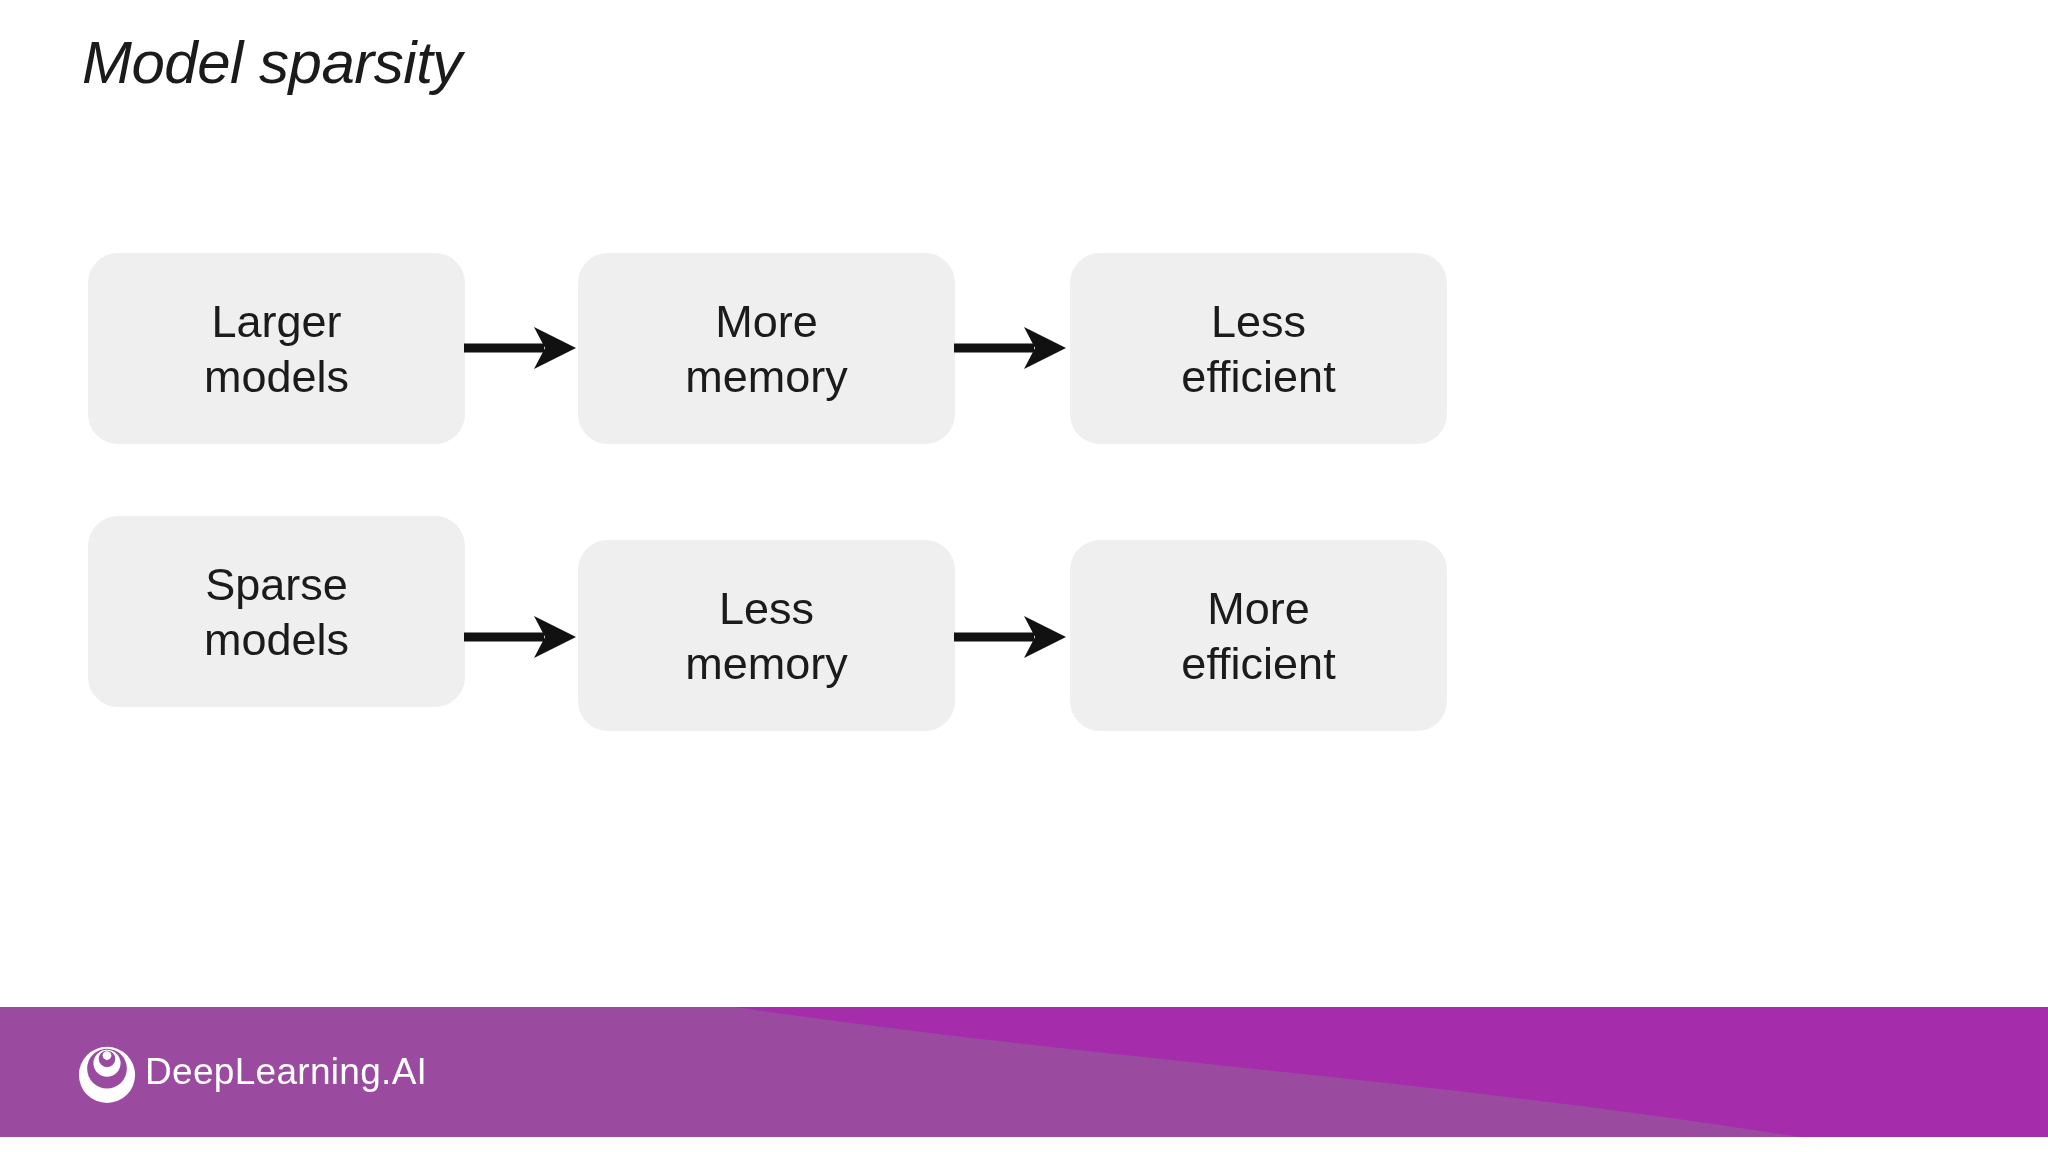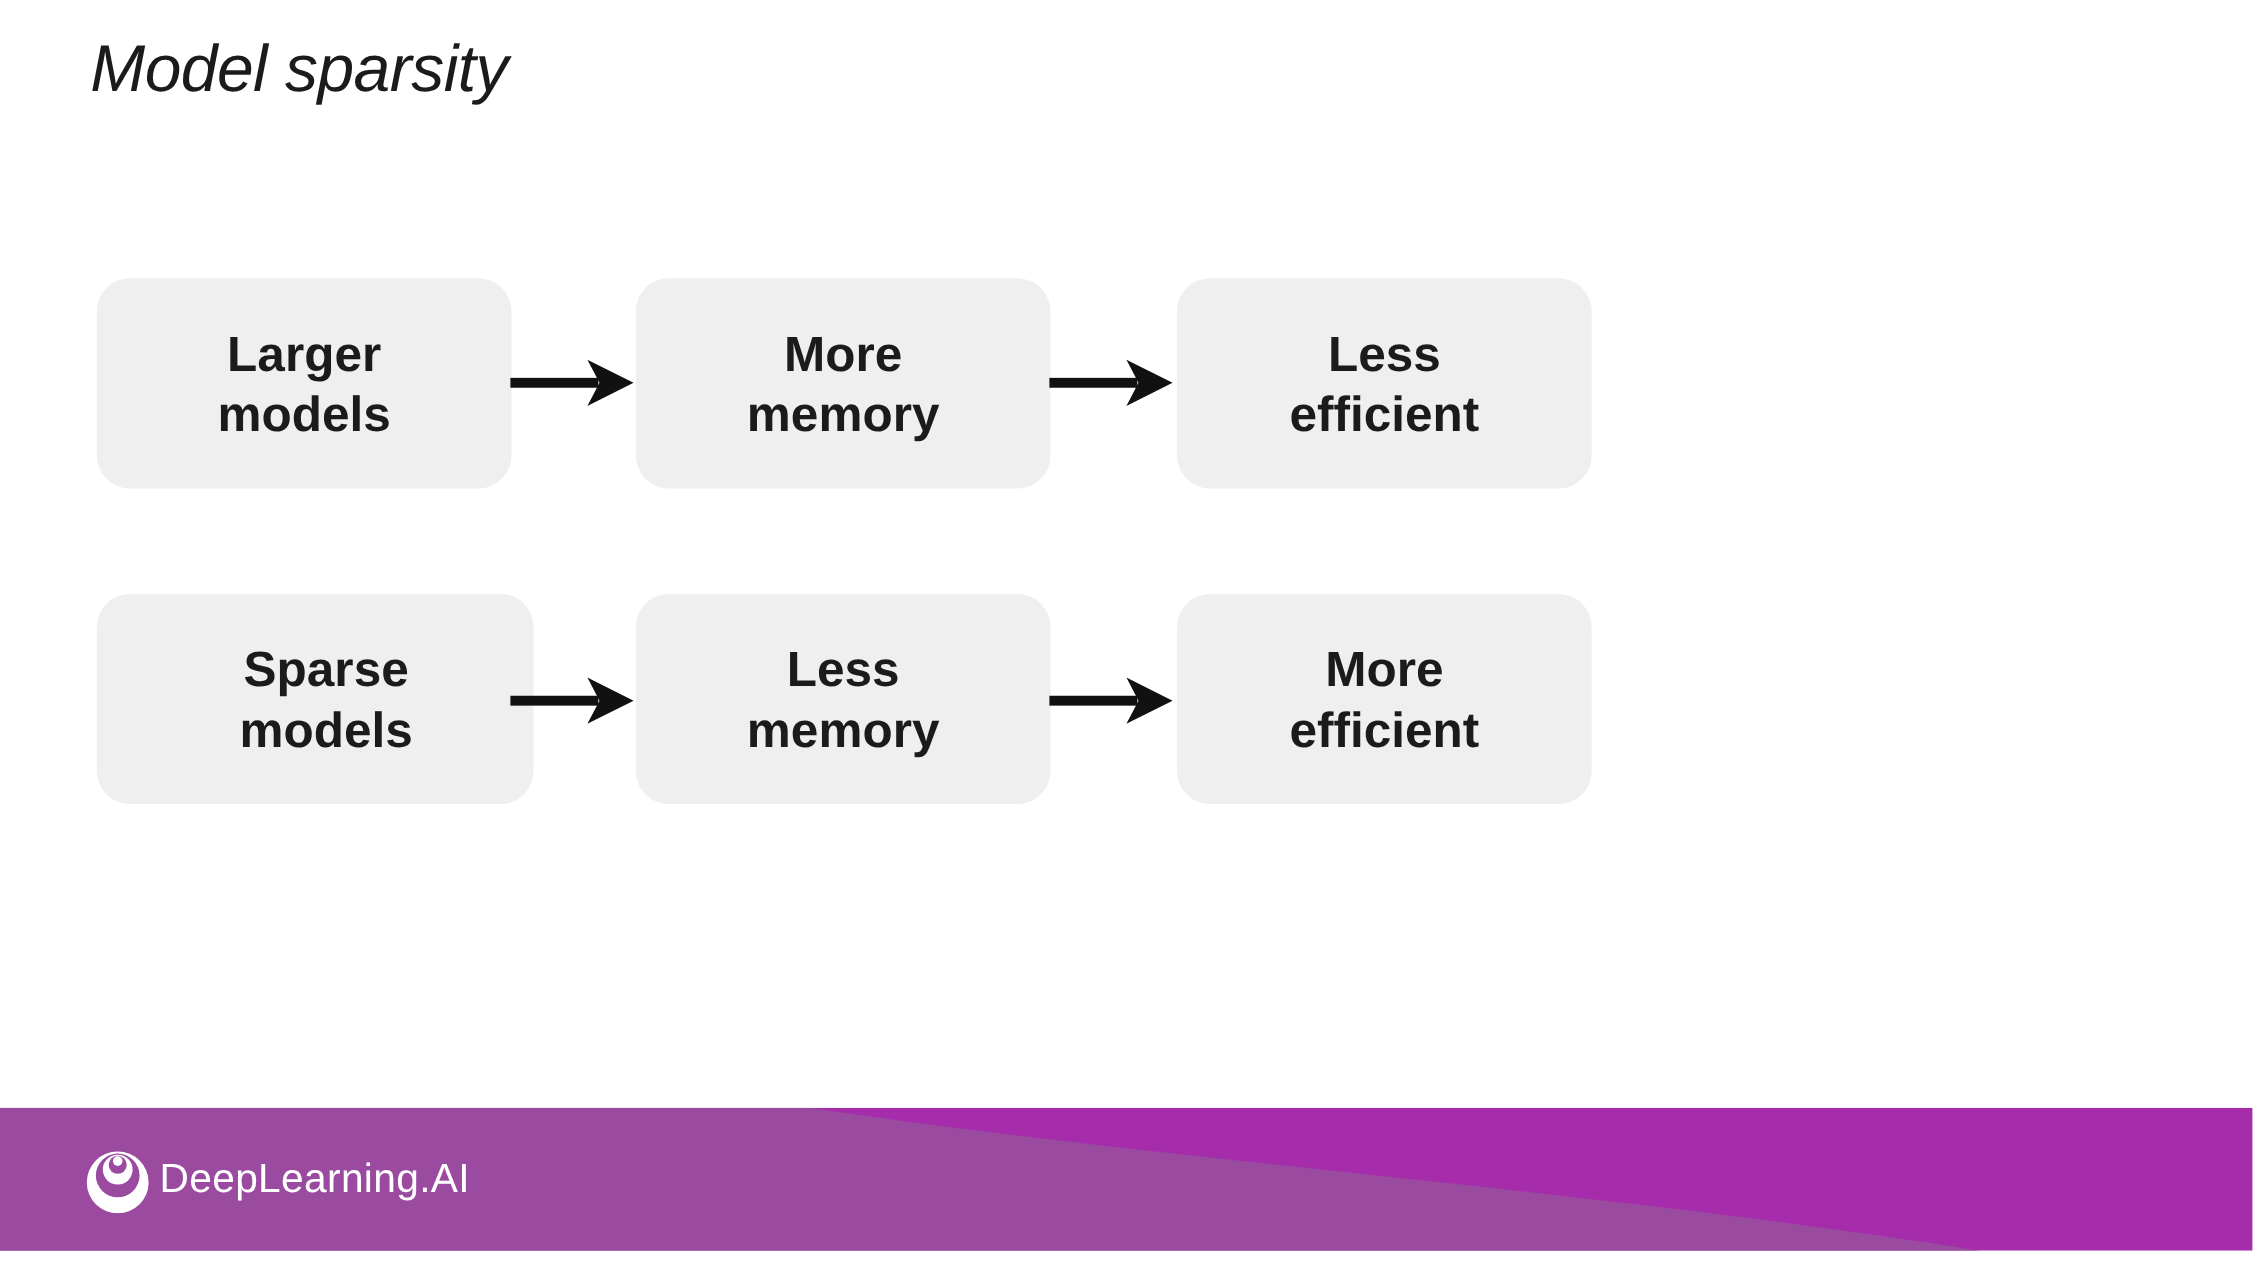--- a/index.html
+++ b/index.html
@@ -37,21 +37,21 @@
     display:flex;
     flex-direction:column;
     align-items:center;
     justify-content:center;
     text-align:center;
   }
   .box .l{
     display:block;
     font-size:45px;
     line-height:55px;
-    font-weight:700;
+    font-weight:400;
     color:var(--text);
   }
   .arrow{position:absolute;}
   .arrow-fill{fill:var(--arrow);}
   .footer{
     position:absolute;
     left:0;top:1007px;
     width:2048px;height:130px;
   }
   .footer-wave{
@@ -101,21 +101,21 @@
   </div>
   <svg class="arrow" style="left:952px;top:313px;" width="118" height="70" viewBox="0 0 118 70">
     <rect class="arrow-fill" x="2" y="30.5" width="80" height="9"></rect>
     <polygon class="arrow-fill" points="72,14 114,35 72,56 83,35"></polygon>
   </svg>
   <div class="box" style="left:1070px;top:253px;">
     <span class="l">Less</span>
     <span class="l">efficient</span>
   </div>
 
-  <div class="box" style="left:88px;top:540px;padding-left:20px;">
+  <div class="box" style="left:88px;top:516px;">
     <span class="l">Sparse</span>
     <span class="l">models</span>
   </div>
   <svg class="arrow" style="left:462px;top:602px;" width="118" height="70" viewBox="0 0 118 70">
     <rect class="arrow-fill" x="2" y="30.5" width="80" height="9"></rect>
     <polygon class="arrow-fill" points="72,14 114,35 72,56 83,35"></polygon>
   </svg>
   <div class="box" style="left:578px;top:540px;">
     <span class="l">Less</span>
     <span class="l">memory</span>

